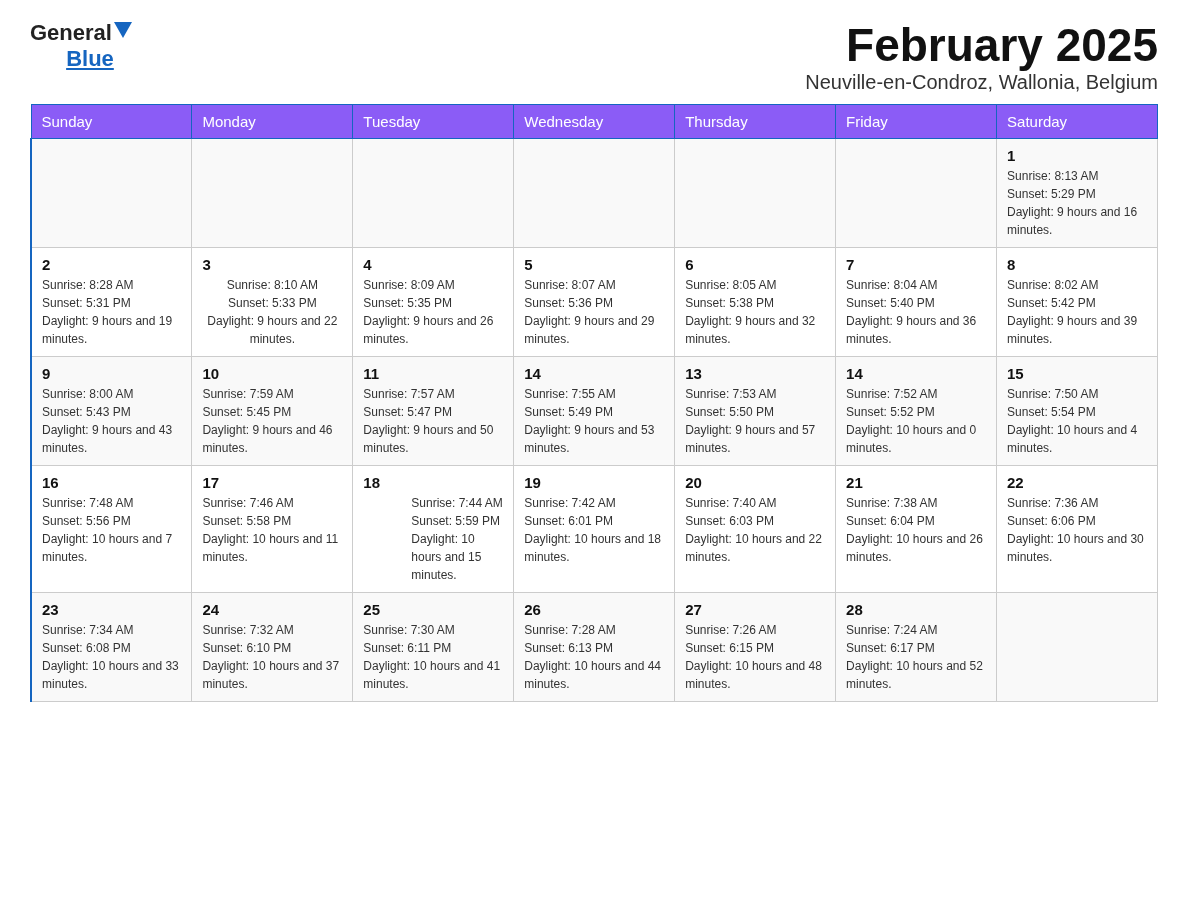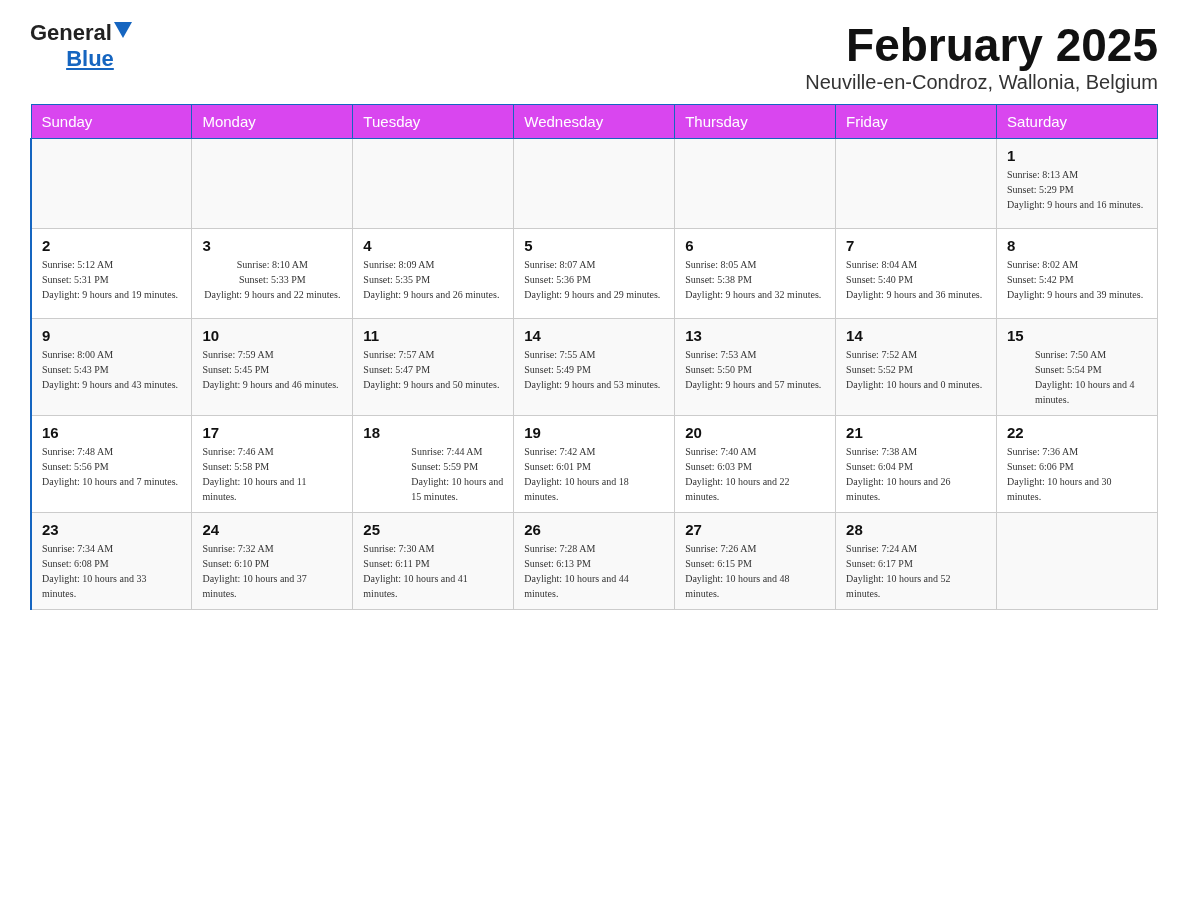--- a/index.html
+++ b/index.html
@@ -37,21 +37,21 @@
     .location-title {
       font-size: 20px;
       color: #333;
     }
     table {
       width: 100%;
       border-collapse: collapse;
       margin-top: 8px;
     }
     thead tr th {
-      background-color: #d946ef;
+      background-color: #8b5cf6;
       color: #fff;
       font-size: 15px;
       font-weight: normal;
       padding: 8px 10px;
       text-align: left;
       border: 1px solid #1565c0;
     }
     tbody tr td {
       vertical-align: top;
       padding: 8px 10px;
@@ -66,24 +66,23 @@
       background: #fff;
     }
     .day-number {
       font-size: 15px;
       font-weight: bold;
       color: #111;
       display: block;
       margin-bottom: 3px;
     }
     .day-info {
-      font-size: 10px;
+      font-size: 12px;
       color: #333;
       line-height: 1.5;
-      font-family: Liberation Serif, serif;
     }
     tbody tr:nth-child(odd) td {
       background: #f9f9f9;
     }
     tbody tr:nth-child(even) td {
       background: #fff;
     }
     tbody tr td:first-child {
       border-left: 2px solid #1565c0;
     }
@@ -146,21 +145,21 @@
         <td>
           <span class="day-number">1</span>
           <div class="day-info" style="white-space: pre-line;">Sunrise: 8:13 AM
 Sunset: 5:29 PM
 Daylight: 9 hours and 16 minutes.</div>
         </td>
       </tr>
       <tr>
         <td>
           <span class="day-number">2</span>
-          <div class="day-info" style="white-space: pre-line;">Sunrise: 5:12 AM
+          <div class="day-info" style="white-space: pre-line;">Sunrise: 8:28 AM
 Sunset: 5:31 PM
 Daylight: 9 hours and 19 minutes.</div>
         </td>
         <td>
           <span class="day-number">3</span>
           <div class="day-info" style="white-space: pre-line; text-align: center;">Sunrise: 8:10 AM
 Sunset: 5:33 PM
 Daylight: 9 hours and 22 minutes.</div>
         </td>
         <td>
@@ -226,21 +225,21 @@
 Daylight: 9 hours and 57 minutes.</div>
         </td>
         <td>
           <span class="day-number">14</span>
           <div class="day-info" style="white-space: pre-line;">Sunrise: 7:52 AM
 Sunset: 5:52 PM
 Daylight: 10 hours and 0 minutes.</div>
         </td>
         <td>
           <span class="day-number">15</span>
-          <div class="day-info" style="white-space: pre-line; margin-left: 28px;">Sunrise: 7:50 AM
+          <div class="day-info" style="white-space: pre-line;">Sunrise: 7:50 AM
 Sunset: 5:54 PM
 Daylight: 10 hours and 4 minutes.</div>
         </td>
       </tr>
       <tr>
         <td>
           <span class="day-number">16</span>
           <div class="day-info" style="white-space: pre-line;">Sunrise: 7:48 AM
 Sunset: 5:56 PM
 Daylight: 10 hours and 7 minutes.</div>

